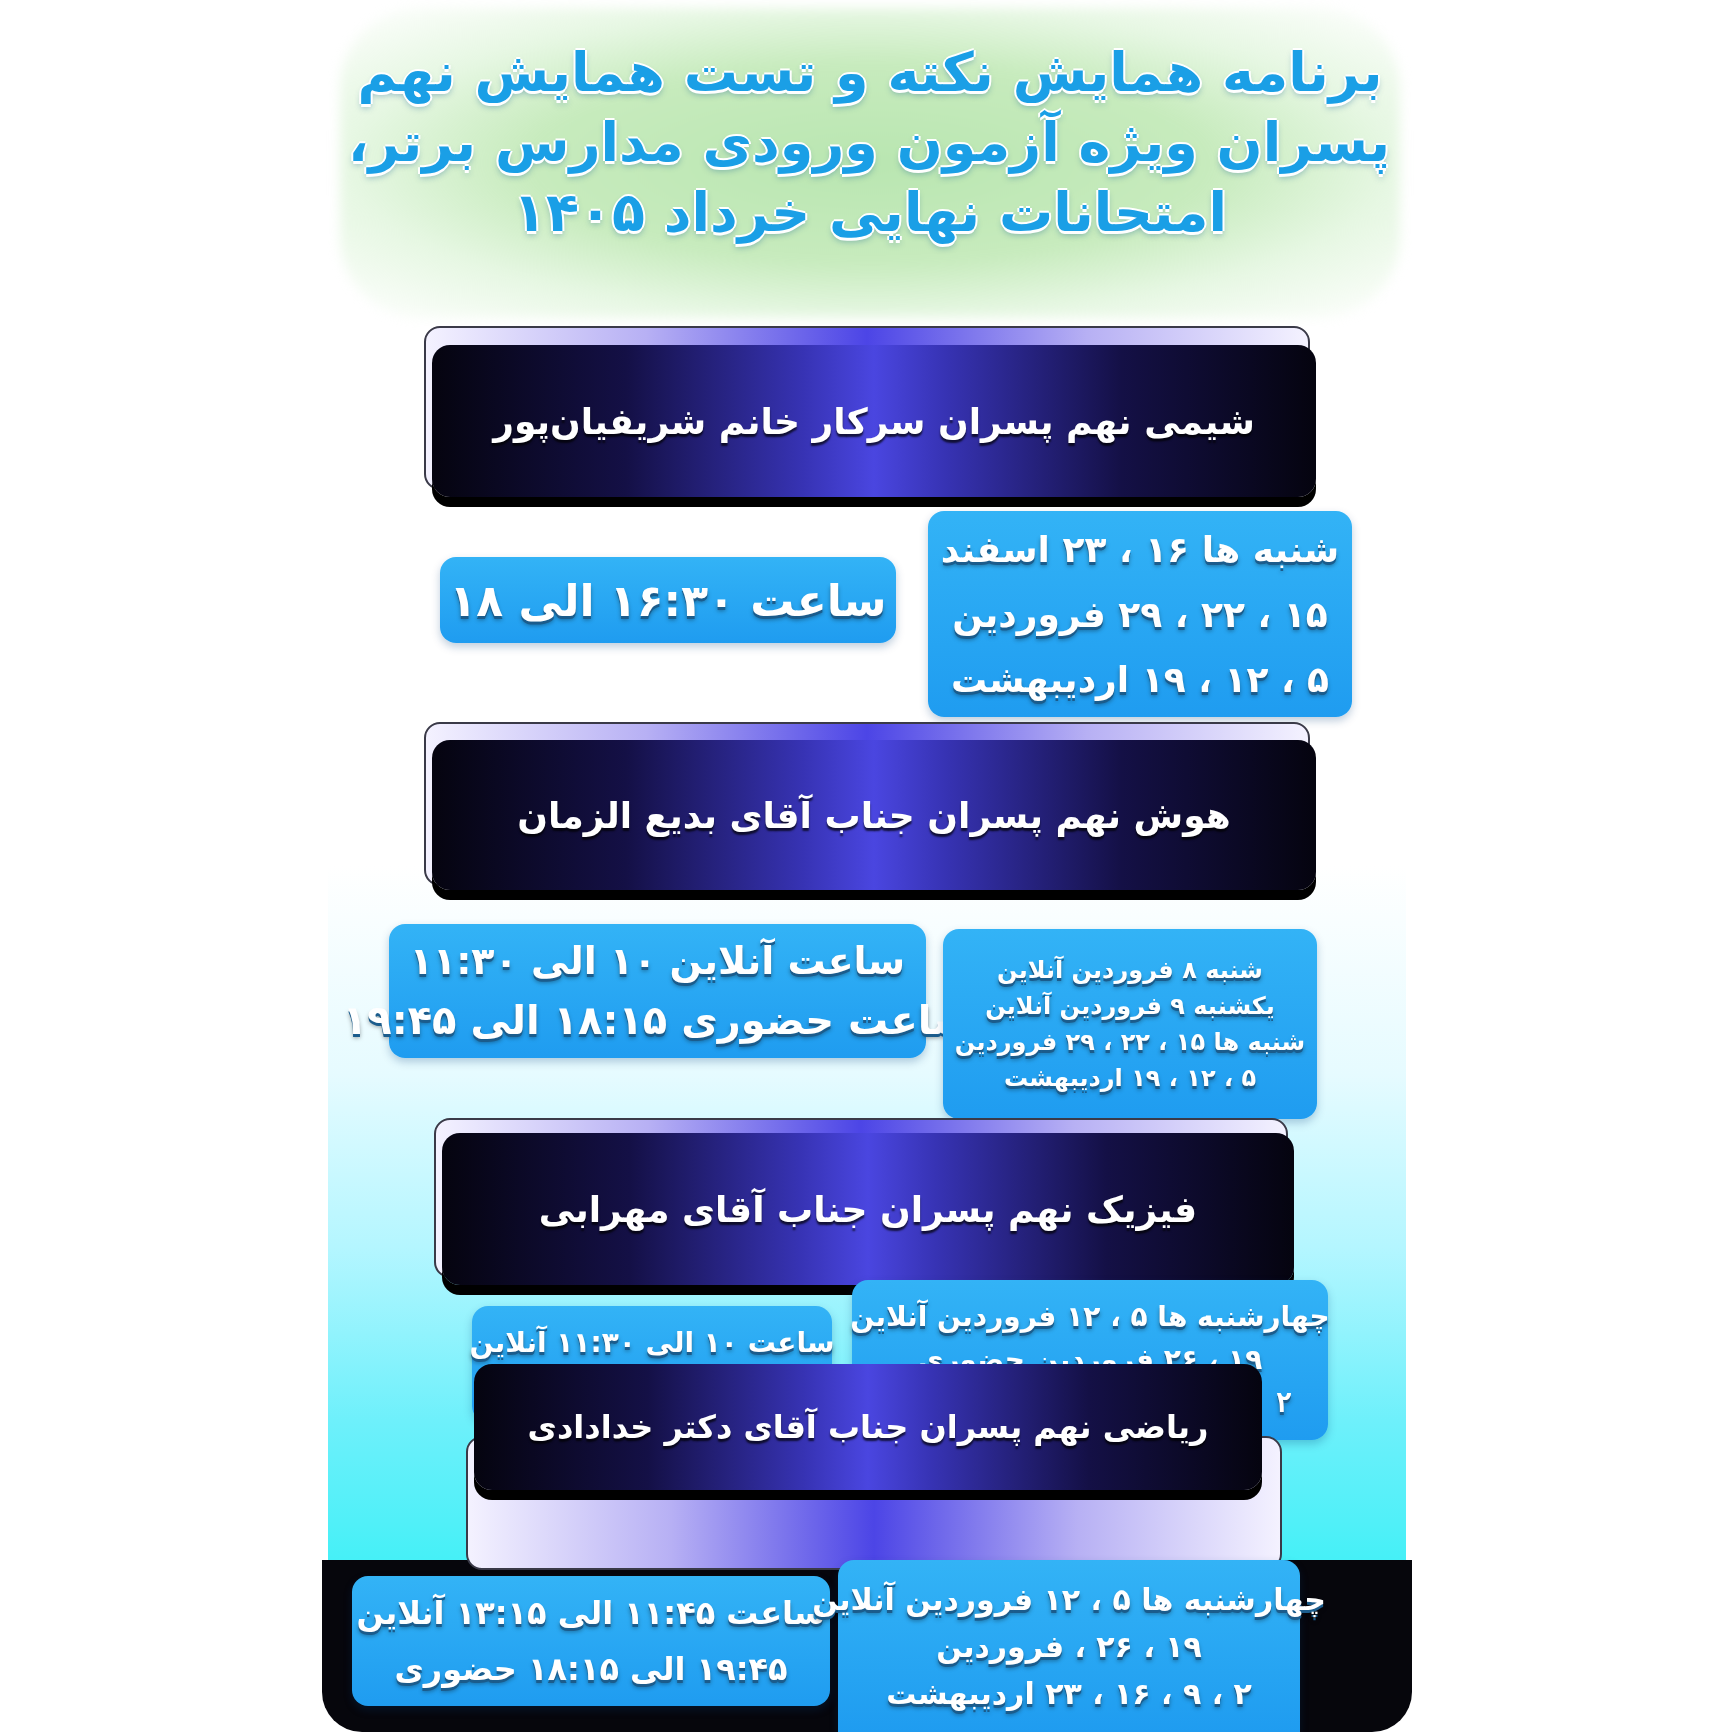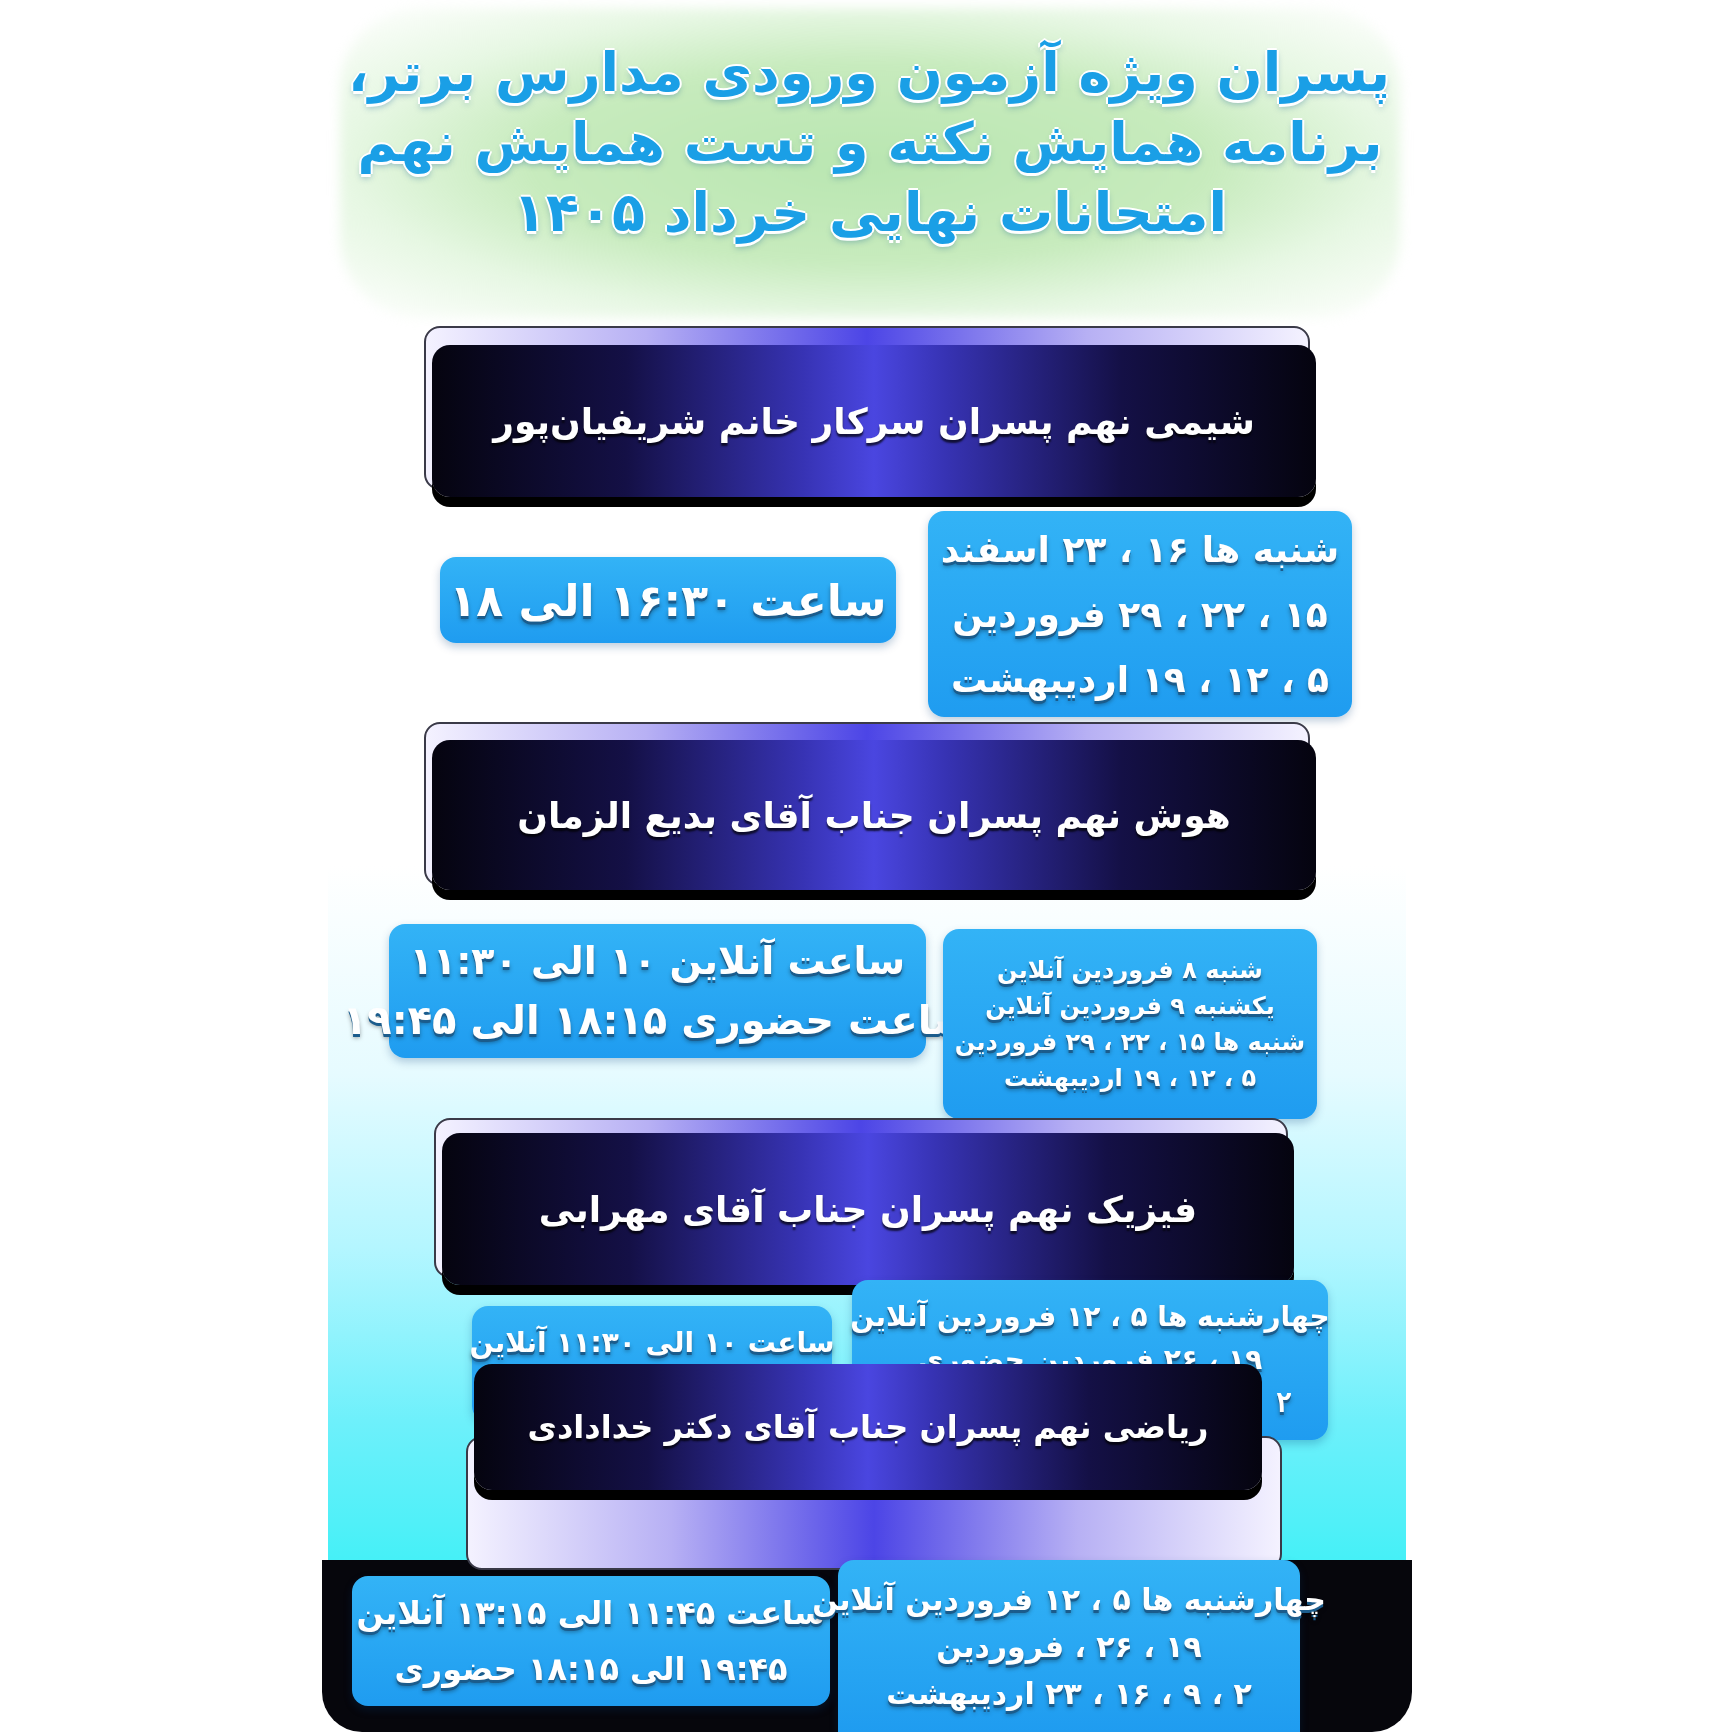--- a/index.html
+++ b/index.html
@@ -77,22 +77,22 @@
 </head>
 <body>
 
 <div class="canvas">
 
   <div class="poster"></div>
   <div class="poster-frame"></div>
 
   <div class="title-glow"></div>
   <div class="title">
+    <div>برنامه همایش نکته و تست همایش نهم</div>
     <div>پسران ویژه آزمون ورودی مدارس برتر،</div>
-    <div>برنامه همایش نکته و تست همایش نهم</div>
     <div>امتحانات نهایی خرداد ۱۴۰۵</div>
   </div>
 
   <div class="bar-outline" style="left:424px; top:326px; width:886px; height:164px;"></div>
   <div class="bar" style="left:432px; top:345px; width:884px; height:152px;">
     <span class="bar-text" style="font-size:36px;">شیمی نهم پسران سرکار خانم شریفیان‌پور</span>
   </div>
 
   <div class="box" style="left:928px; top:511px; width:424px; height:206px; gap:24px;">
     <div class="line" style="font-size:36px;">شنبه ها ۱۶ ، ۲۳ اسفند</div>

